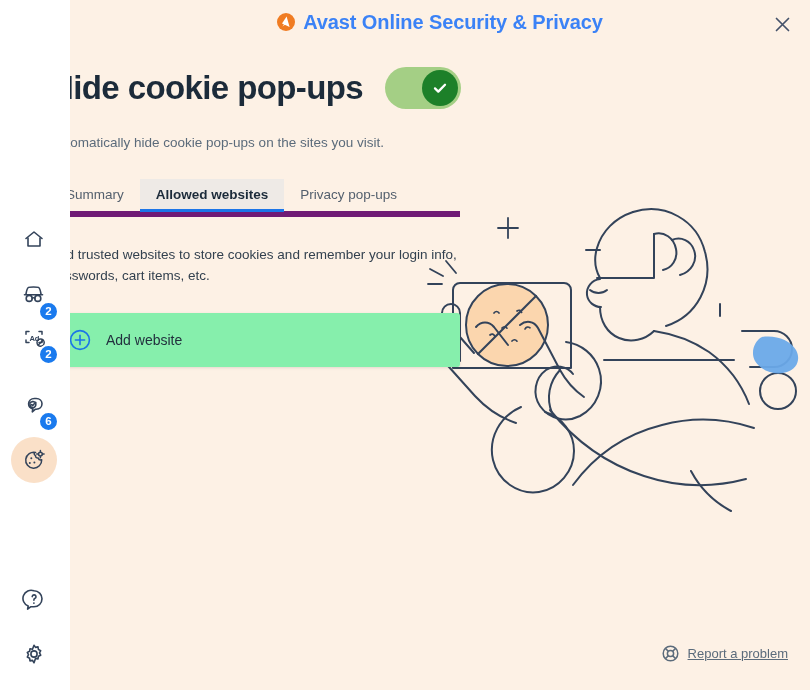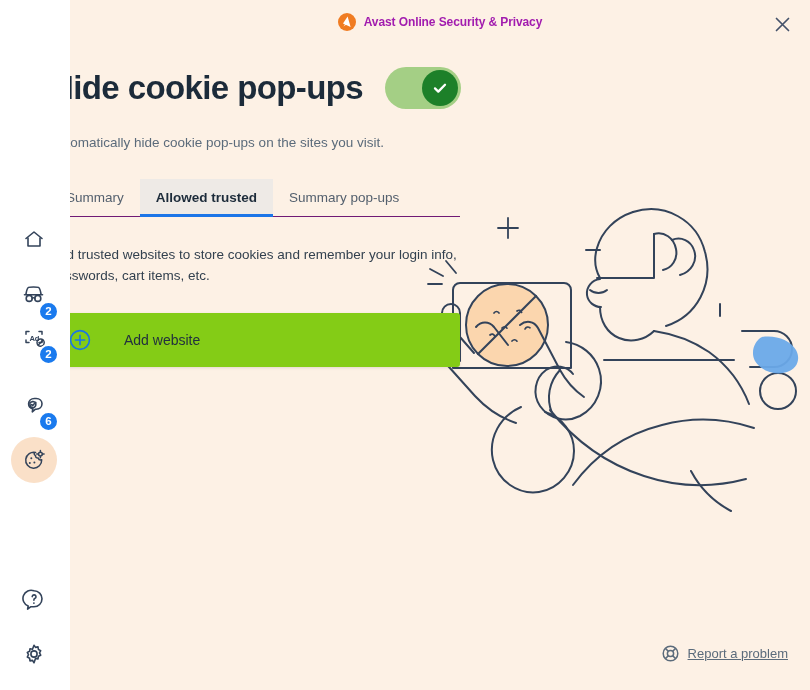--- a/index.html
+++ b/index.html
@@ -104,23 +104,23 @@
     align-items: center;
     justify-content: center;
     z-index: 12;
   }
   #brand {
     display: flex;
     align-items: center;
     gap: 8px;
   }
   #brand-name {
-    font-size: 12px;
+    font-size: 20px;
     font-weight: bold;
-    color: #a21caf;
+    color: #3b82f6;
     letter-spacing: -0.1px;
   }
   #close-btn {
     position: absolute;
     right: 12px;
     top: 8px;
     width: 32px; height: 32px;
     display: flex; align-items: center; justify-content: center;
     cursor: pointer;
     z-index: 40;
@@ -177,21 +177,21 @@
     color: #5b6b7b;
     line-height: 1.4;
   }
 
   
   #tabs {
     margin-top: 26px;
     position: relative;
     height: 38px;
     width: 410px;
-    border-bottom: 1px solid #701a75;
+    border-bottom: 6px solid #701a75;
     display: flex;
     align-items: stretch;
   }
   .tab {
     position: relative;
     padding: 0 16px;
     display: flex;
     align-items: center;
     font-size: 13.5px;
     color: #54606e;
@@ -217,27 +217,27 @@
     font-size: 13.5px;
     color: #33414f;
     line-height: 1.58;
     width: 410px;
   }
 
   #add-card {
     margin-top: 26px;
     width: 410px;
     height: 54px;
-    background: #84cc16;
+    background: #86efac;
     border-radius: 3px;
     box-shadow: 0 1px 3px rgba(60,50,40,0.13);
     display: flex;
     align-items: center;
     padding-left: 19px;
-    gap: 33px;
+    gap: 15px;
     cursor: pointer;
   }
   #add-label {
     font-size: 14px;
     color: #22303e;
   }
 
   
   #illustration {
     position: absolute;
@@ -432,22 +432,22 @@
             <path d="M4 9.4 7.3 12.6 14 5.8"></path>
           </svg>
         </div>
       </div>
     </div>
 
     <div id="subtitle">Automatically hide cookie pop-ups on the sites you visit.</div>
 
     <div id="tabs">
       <div class="tab">Summary</div>
-      <div class="tab active">Allowed trusted</div>
-      <div class="tab">Summary pop-ups</div>
+      <div class="tab active">Allowed websites</div>
+      <div class="tab">Privacy pop-ups</div>
     </div>
 
     <div id="desc">Add trusted websites to store cookies and remember your login info, passwords, cart items, etc.</div>
 
     <div id="add-card">
       <svg width="22" height="22" viewBox="0 0 22 22" fill="none" stroke="#1b75e8" stroke-width="1.6" stroke-linecap="round">
         <circle cx="11" cy="11" r="9.4"></circle>
         <path d="M11 6.4v9.2M6.4 11h9.2"></path>
       </svg>
       <span id="add-label">Add website</span>

